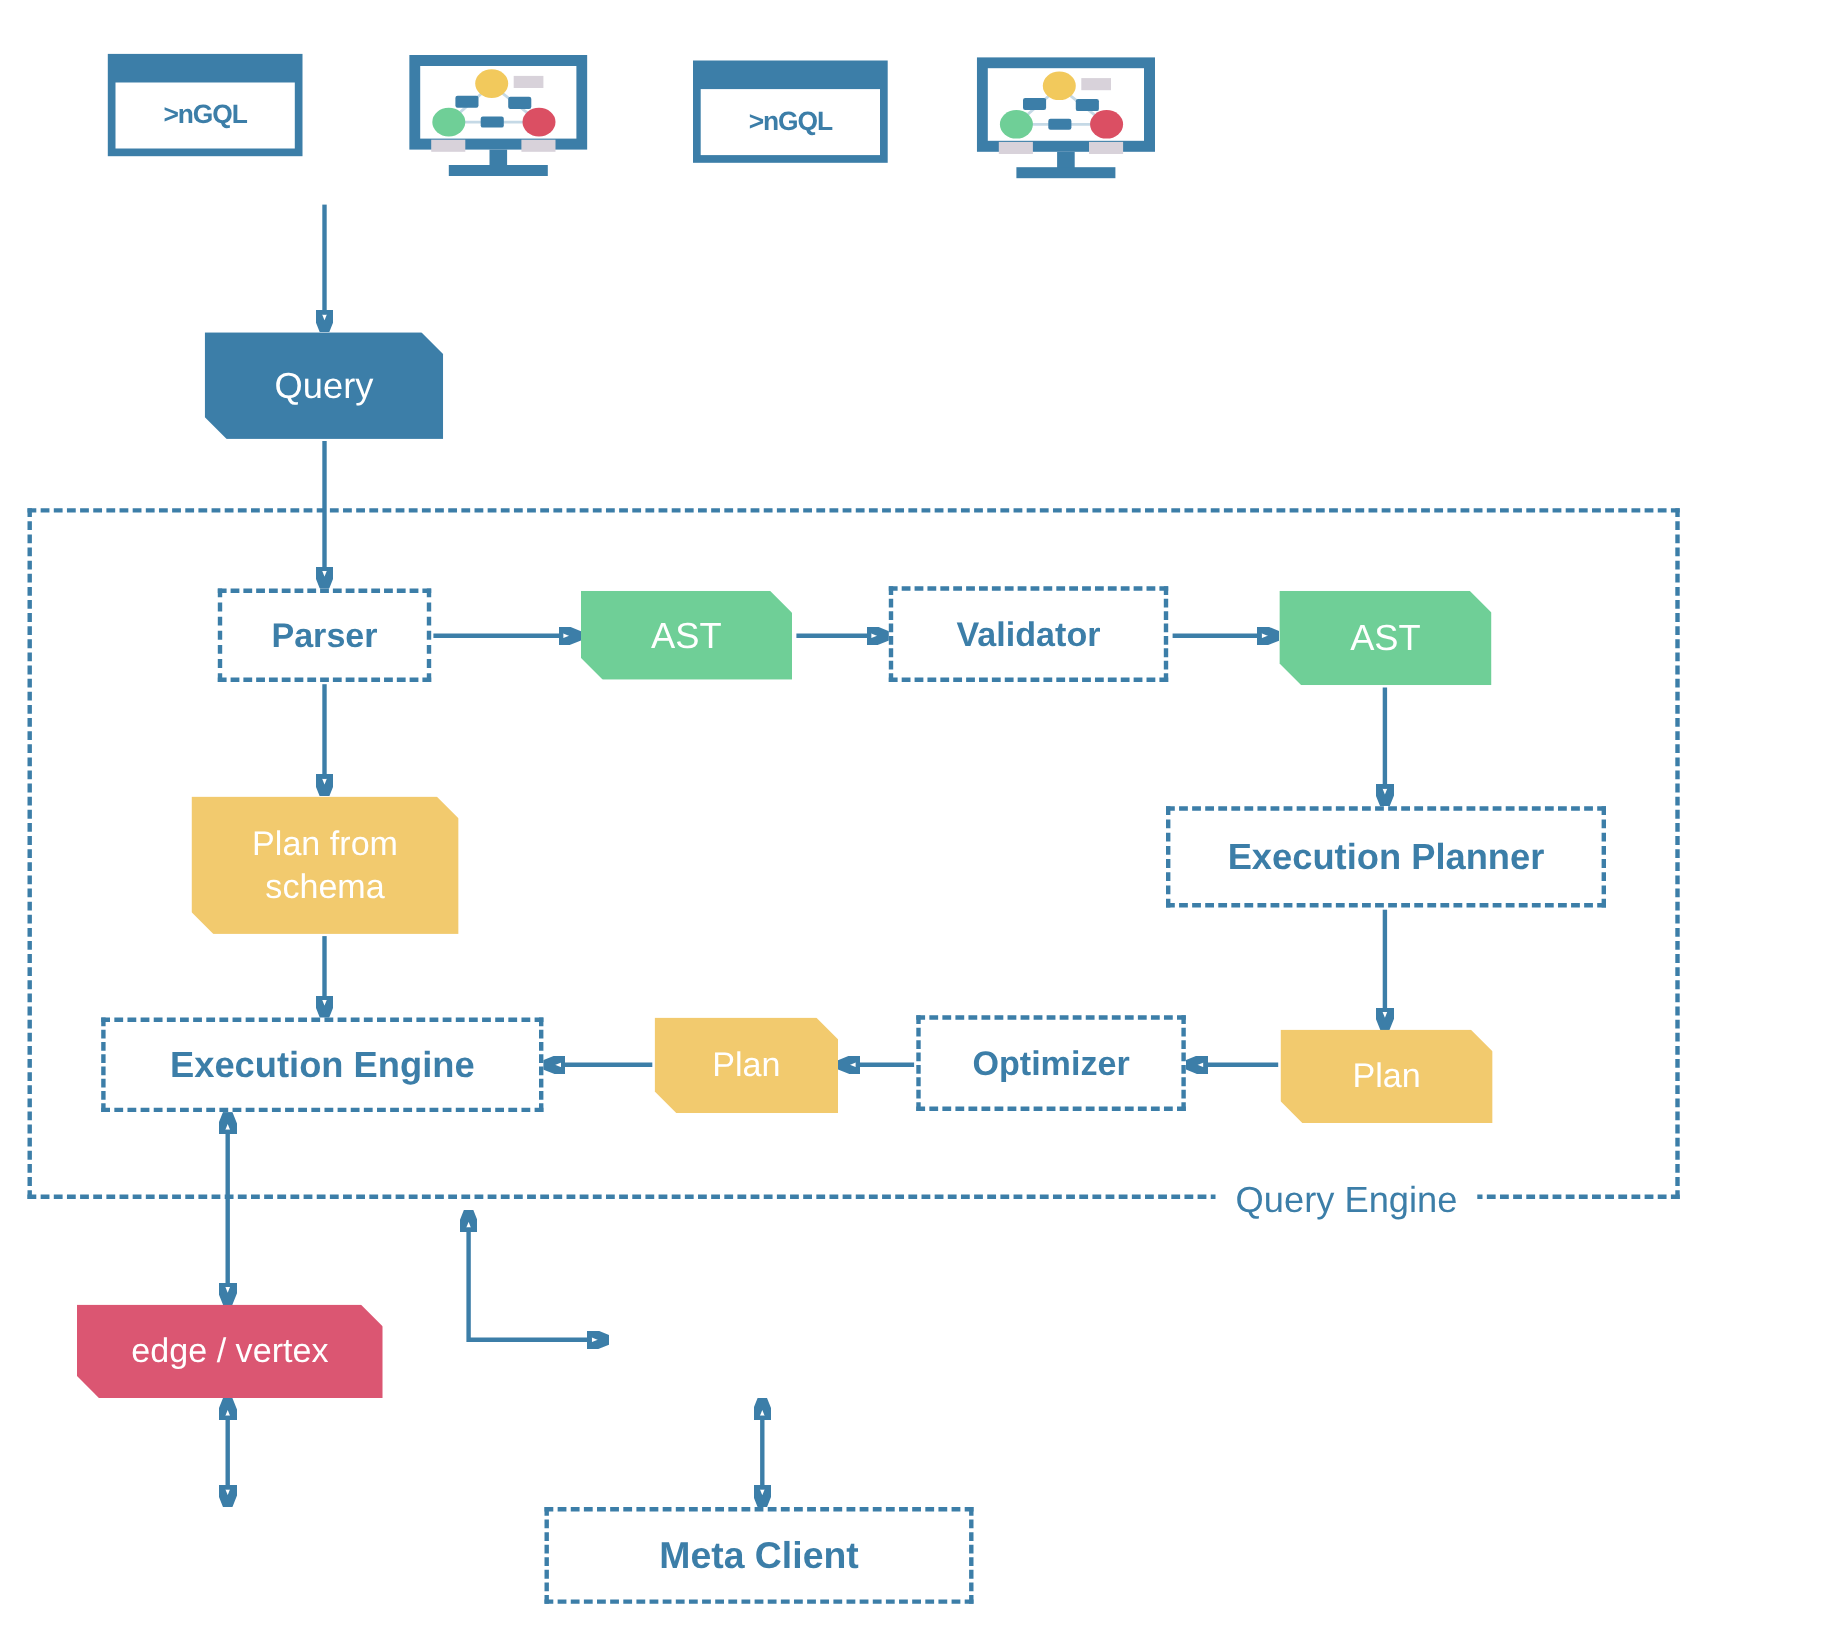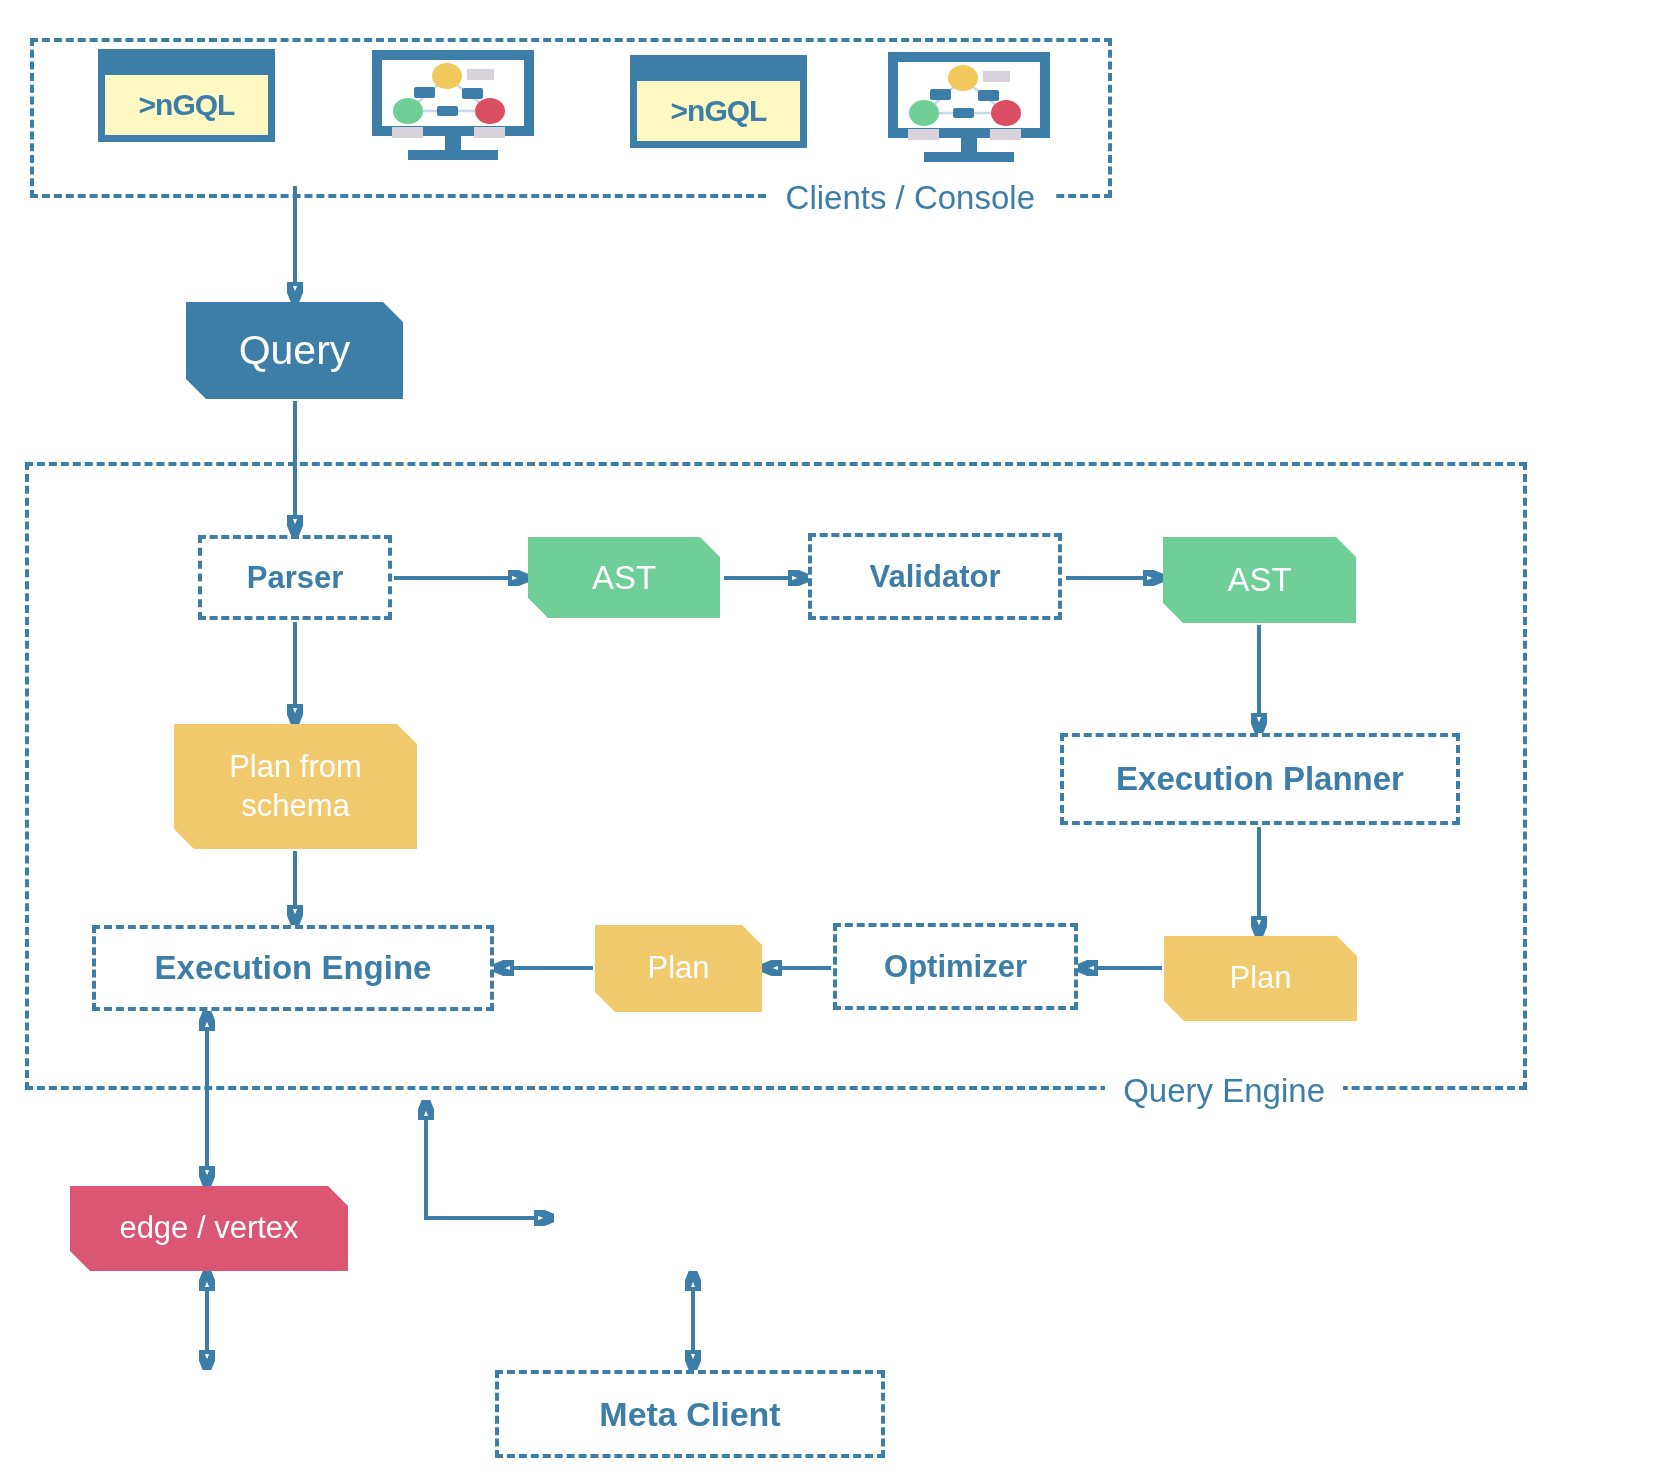--- a/index.html
+++ b/index.html
@@ -32,23 +32,23 @@
     color:#ffffff;font-size:31px;text-align:center;line-height:1.25;z-index:2;
     clip-path:polygon(0 0, calc(100% - 20px) 0, 100% 20px, 100% 100%, 20px 100%, 0 calc(100% - 20px));
   }
   .fill-blue{background:var(--blue);}
   .fill-green{background:var(--green);}
   .fill-yellow{background:var(--yellow);}
   .fill-red{background:var(--red);}
   
   .ngql{position:absolute;background:var(--blue);z-index:2;}
   .ngql .pane{
-    position:absolute;left:7px;right:7px;top:26px;bottom:7px;background:#fef9c3;
+    position:absolute;left:7px;right:7px;top:26px;bottom:7px;background:#ffffff;
     display:flex;align-items:center;justify-content:center;
-    color:var(--blue);font-weight:bold;font-size:30px;letter-spacing:-1px;
+    color:var(--blue);font-weight:bold;font-size:24px;letter-spacing:-1px;
   }
   .monitor{position:absolute;z-index:2;}
   
   #arrows{position:absolute;left:0;top:0;z-index:1;}
   #arrows path,#arrows line,#arrows polyline{stroke:var(--blue);stroke-width:4;fill:none;}
 </style>
 </head>
 <body>
 
 <div id="canvas">
@@ -70,23 +70,20 @@
     <line x1="831" y1="968" x2="778" y2="968" marker-end="url(#ah)"></line>
     <line x1="593" y1="968" x2="510" y2="968" marker-end="url(#ah)"></line>
     <line x1="295" y1="622" x2="295" y2="708" marker-end="url(#ah)"></line>
     <line x1="295" y1="851" x2="295" y2="909" marker-end="url(#ah)"></line>
     <line x1="207" y1="1027" x2="207" y2="1170" marker-start="url(#ah)" marker-end="url(#ah)"></line>
     <polyline points="426,1116 426,1218 538,1218" marker-start="url(#ah)" marker-end="url(#ah)"></polyline>
     <line x1="207" y1="1287" x2="207" y2="1354" marker-start="url(#ah)" marker-end="url(#ah)"></line>
     <line x1="693" y1="1287" x2="693" y2="1354" marker-start="url(#ah)" marker-end="url(#ah)"></line>
   </svg>
 
-  <div class="group" style="left:30px;top:38px;width:1082px;height:160px;">
-    <span class="group-label" style="right:55px;bottom:-22px;">Clients / Console</span>
-  </div>
 
   <div class="ngql" style="left:98px;top:49px;width:177px;height:93px;">
     <div class="pane">&gt;nGQL</div>
   </div>
 
   <svg class="monitor" style="left:372px;top:50px;" width="162" height="112" viewBox="0 0 162 112">
     <rect x="5" y="5" width="152" height="76" fill="#ffffff" stroke="#3C7EA8" stroke-width="10"></rect>
     <rect x="73" y="86" width="16" height="15" fill="#3C7EA8"></rect>
     <rect x="36" y="100" width="90" height="10" fill="#3C7EA8"></rect>
     <line x1="75" y1="27" x2="36" y2="61" stroke="#c5d9e6" stroke-width="2.5"></line>
@@ -118,21 +115,21 @@
     <rect x="20" y="77" width="31" height="11" fill="#D8D2DA"></rect>
     <rect x="102" y="77" width="31" height="11" fill="#D8D2DA"></rect>
     <rect x="42" y="37" width="21" height="11" rx="2" fill="#3C7EA8"></rect>
     <rect x="90" y="38" width="21" height="11" rx="2" fill="#3C7EA8"></rect>
     <rect x="65" y="56" width="21" height="10" rx="2" fill="#3C7EA8"></rect>
     <ellipse cx="75" cy="26" rx="15" ry="13" fill="#F2C95C"></ellipse>
     <ellipse cx="36" cy="61" rx="15" ry="13" fill="#6FCF97"></ellipse>
     <ellipse cx="118" cy="61" rx="15" ry="13" fill="#DB4F63"></ellipse>
   </svg>
 
-  <div class="solid-node fill-blue" style="left:186px;top:302px;width:217px;height:97px;font-size:41px;">
+  <div class="solid-node fill-blue" style="left:186px;top:302px;width:217px;height:97px;font-size:33px;">
     <span>Query</span>
   </div>
 
   <div class="group" style="left:25px;top:462px;width:1502px;height:628px;">
     <span class="group-label" style="right:180px;bottom:-23px;">Query Engine</span>
   </div>
 
   <div class="dashed-node" style="left:198px;top:535px;width:194px;height:85px;">
     <span>Parser</span>
   </div>

